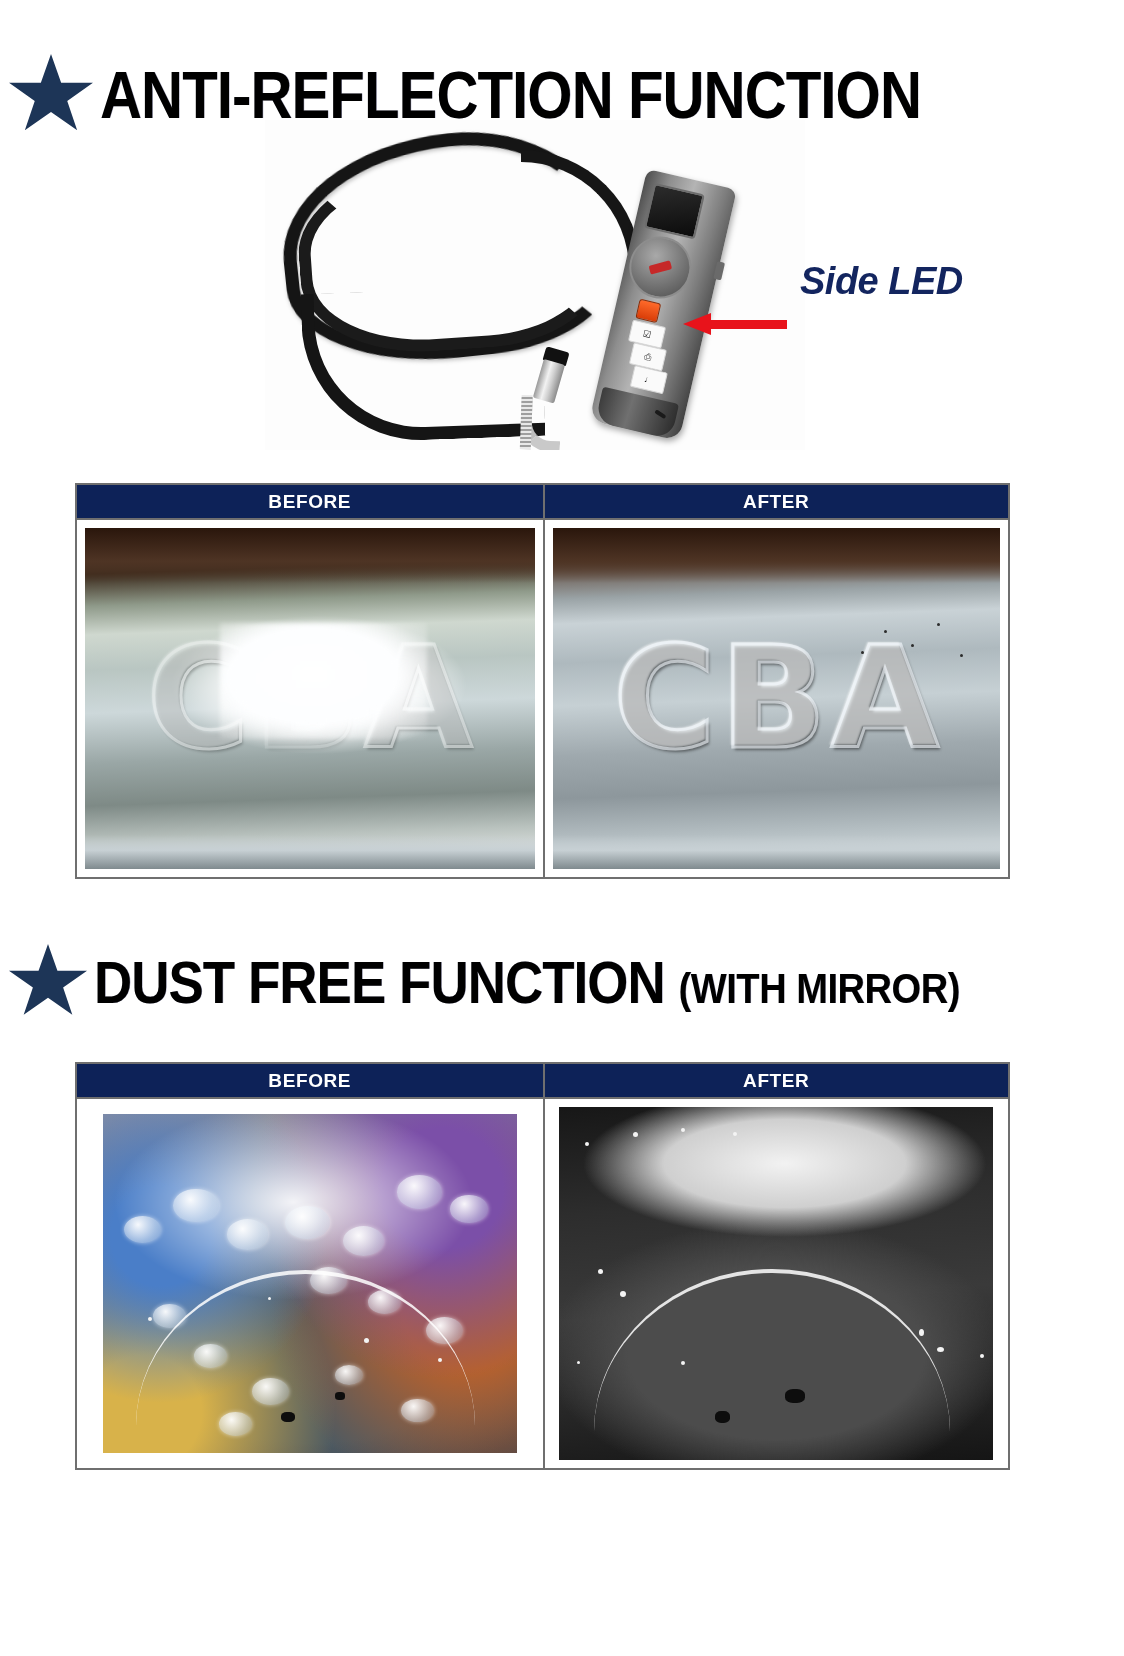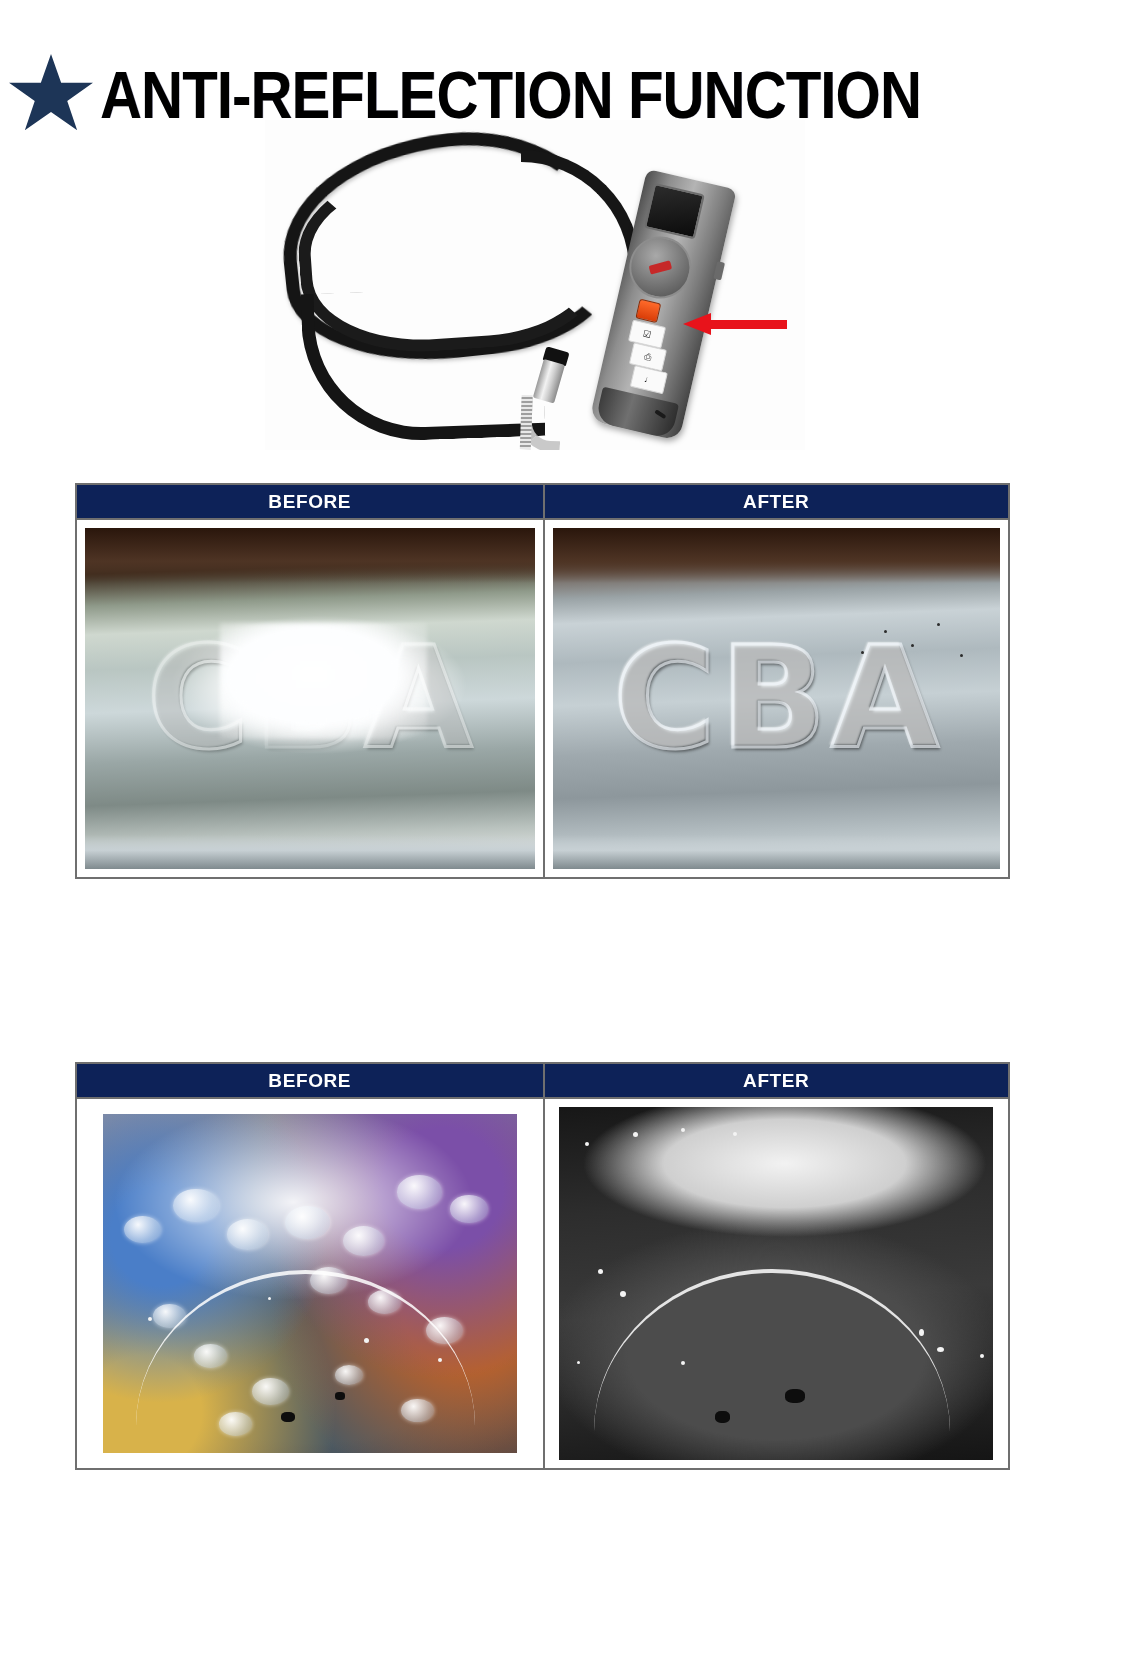--- a/index.html
+++ b/index.html
@@ -297,20 +297,21 @@
       </div>
 
       <div class="arrow">
         <div class="arrow-shaft"></div>
         <div class="arrow-head"></div>
       </div>
     </div>
   </div>
 
   <div class="callout">
+    <div>Side LED</div>
   </div>
 
   <div class="cmp t1">
     <div class="cmp-head">
       <div class="cell">BEFORE</div>
       <div class="cell">AFTER</div>
     </div>
     <div class="cmp-body">
       <div class="cell">
         <div class="pane chrome-glare">
@@ -338,20 +339,24 @@
             <span style="left:86%;top:28%"></span>
               <span style="left:69%;top:36%"></span>
             <span style="left:91%;top:37%"></span>
           </div>
           <div class="band-btm"></div>
         </div>
       </div>
     </div>
   </div>
 
+  <div class="heading h2">
+    <div class="star"></div>
+    <div class="htext"><span>DUST FREE FUNCTION </span><span class="small">(WITH MIRROR)</span></div>
+  </div>
 
   <div class="cmp t2">
     <div class="cmp-head">
       <div class="cell">BEFORE</div>
       <div class="cell">AFTER</div>
     </div>
     <div class="cmp-body">
       <div class="cell">
         <div class="pane dust-before" style="width:92%;height:96%;">
           <div class="dots">

